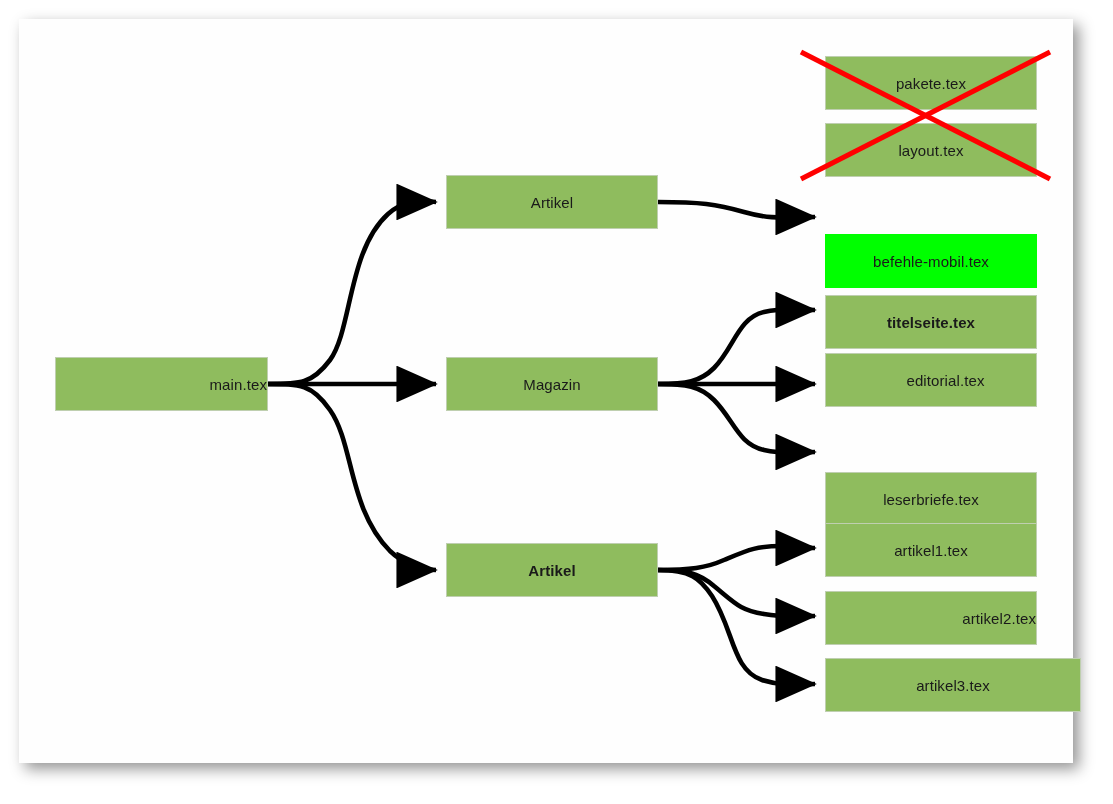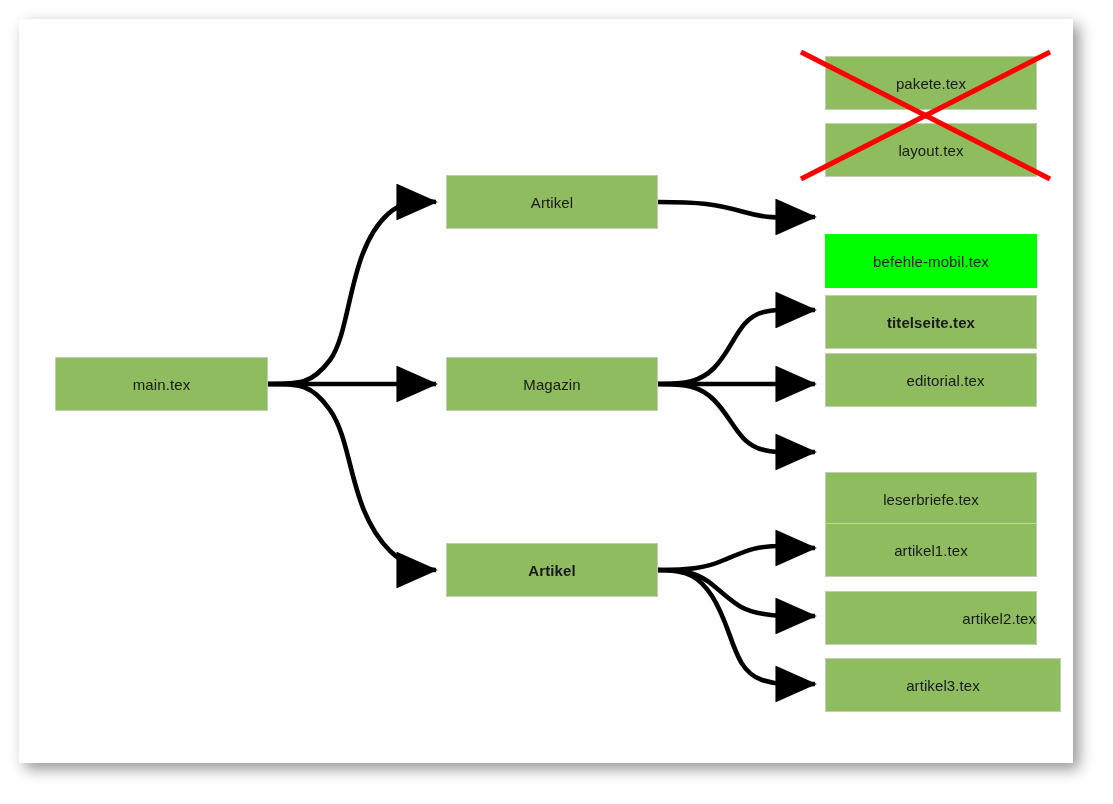--- a/index.html
+++ b/index.html
@@ -109,21 +109,21 @@
 
       <path class="edge" marker-end="url(#arrow)" d="M658,384 C686,384 700,386 714,400 C734,420 738,444 764,450 C786,455 802,452 815,452"></path>
 
       <path class="edge" marker-end="url(#arrow)" d="M658,570 C690,570 706,568 724,560 C748,550 756,546 782,546 C798,546 806,548 815,548"></path>
 
       <path class="edge" marker-end="url(#arrow)" d="M658,570 C688,570 700,574 714,586 C736,604 740,610 764,614 C786,618 802,616 815,616"></path>
 
       <path class="edge" marker-end="url(#arrow)" d="M658,570 C690,570 700,578 712,596 C734,630 732,670 762,680 C784,687 802,684 815,684"></path>
     </svg>
 
-    <div class="node olive" style="left:55px; top:357px; width:213px; height:54px;">
+    <div class="node olive" style="left:55px; top:357px; width:213px; height:54px;justify-content:flex-end;">
       <span>main.tex</span>
     </div>
 
     <div class="node olive" style="left:446px; top:175px; width:212px; height:54px;">
       <span>Artikel</span>
     </div>
 
     <div class="node olive" style="left:446px; top:357px; width:212px; height:54px;">
       <span>Magazin</span>
     </div>
@@ -157,21 +157,21 @@
     </div>
 
     <div class="node olive" style="left:825px; top:523px; width:212px; height:54px;">
       <span>artikel1.tex</span>
     </div>
 
     <div class="node olive" style="left:825px; top:591px; width:212px; height:54px;justify-content:flex-end;">
       <span>artikel2.tex</span>
     </div>
 
-    <div class="node olive" style="left:825px; top:658px; width:236px; height:54px;">
+    <div class="node olive" style="left:825px; top:658px; width:256px; height:54px;">
       <span>artikel3.tex</span>
     </div>
 
     <svg class="strike" viewBox="0 0 1113 804" style="position:absolute; left:0; top:0; width:1113px; height:804px; overflow:visible;" xmlns="http://www.w3.org/2000/svg">
       <line x1="801" y1="52" x2="1050" y2="179"></line>
       <line x1="801" y1="179" x2="1050" y2="52"></line>
     </svg>
 
   </div>
 </div>

